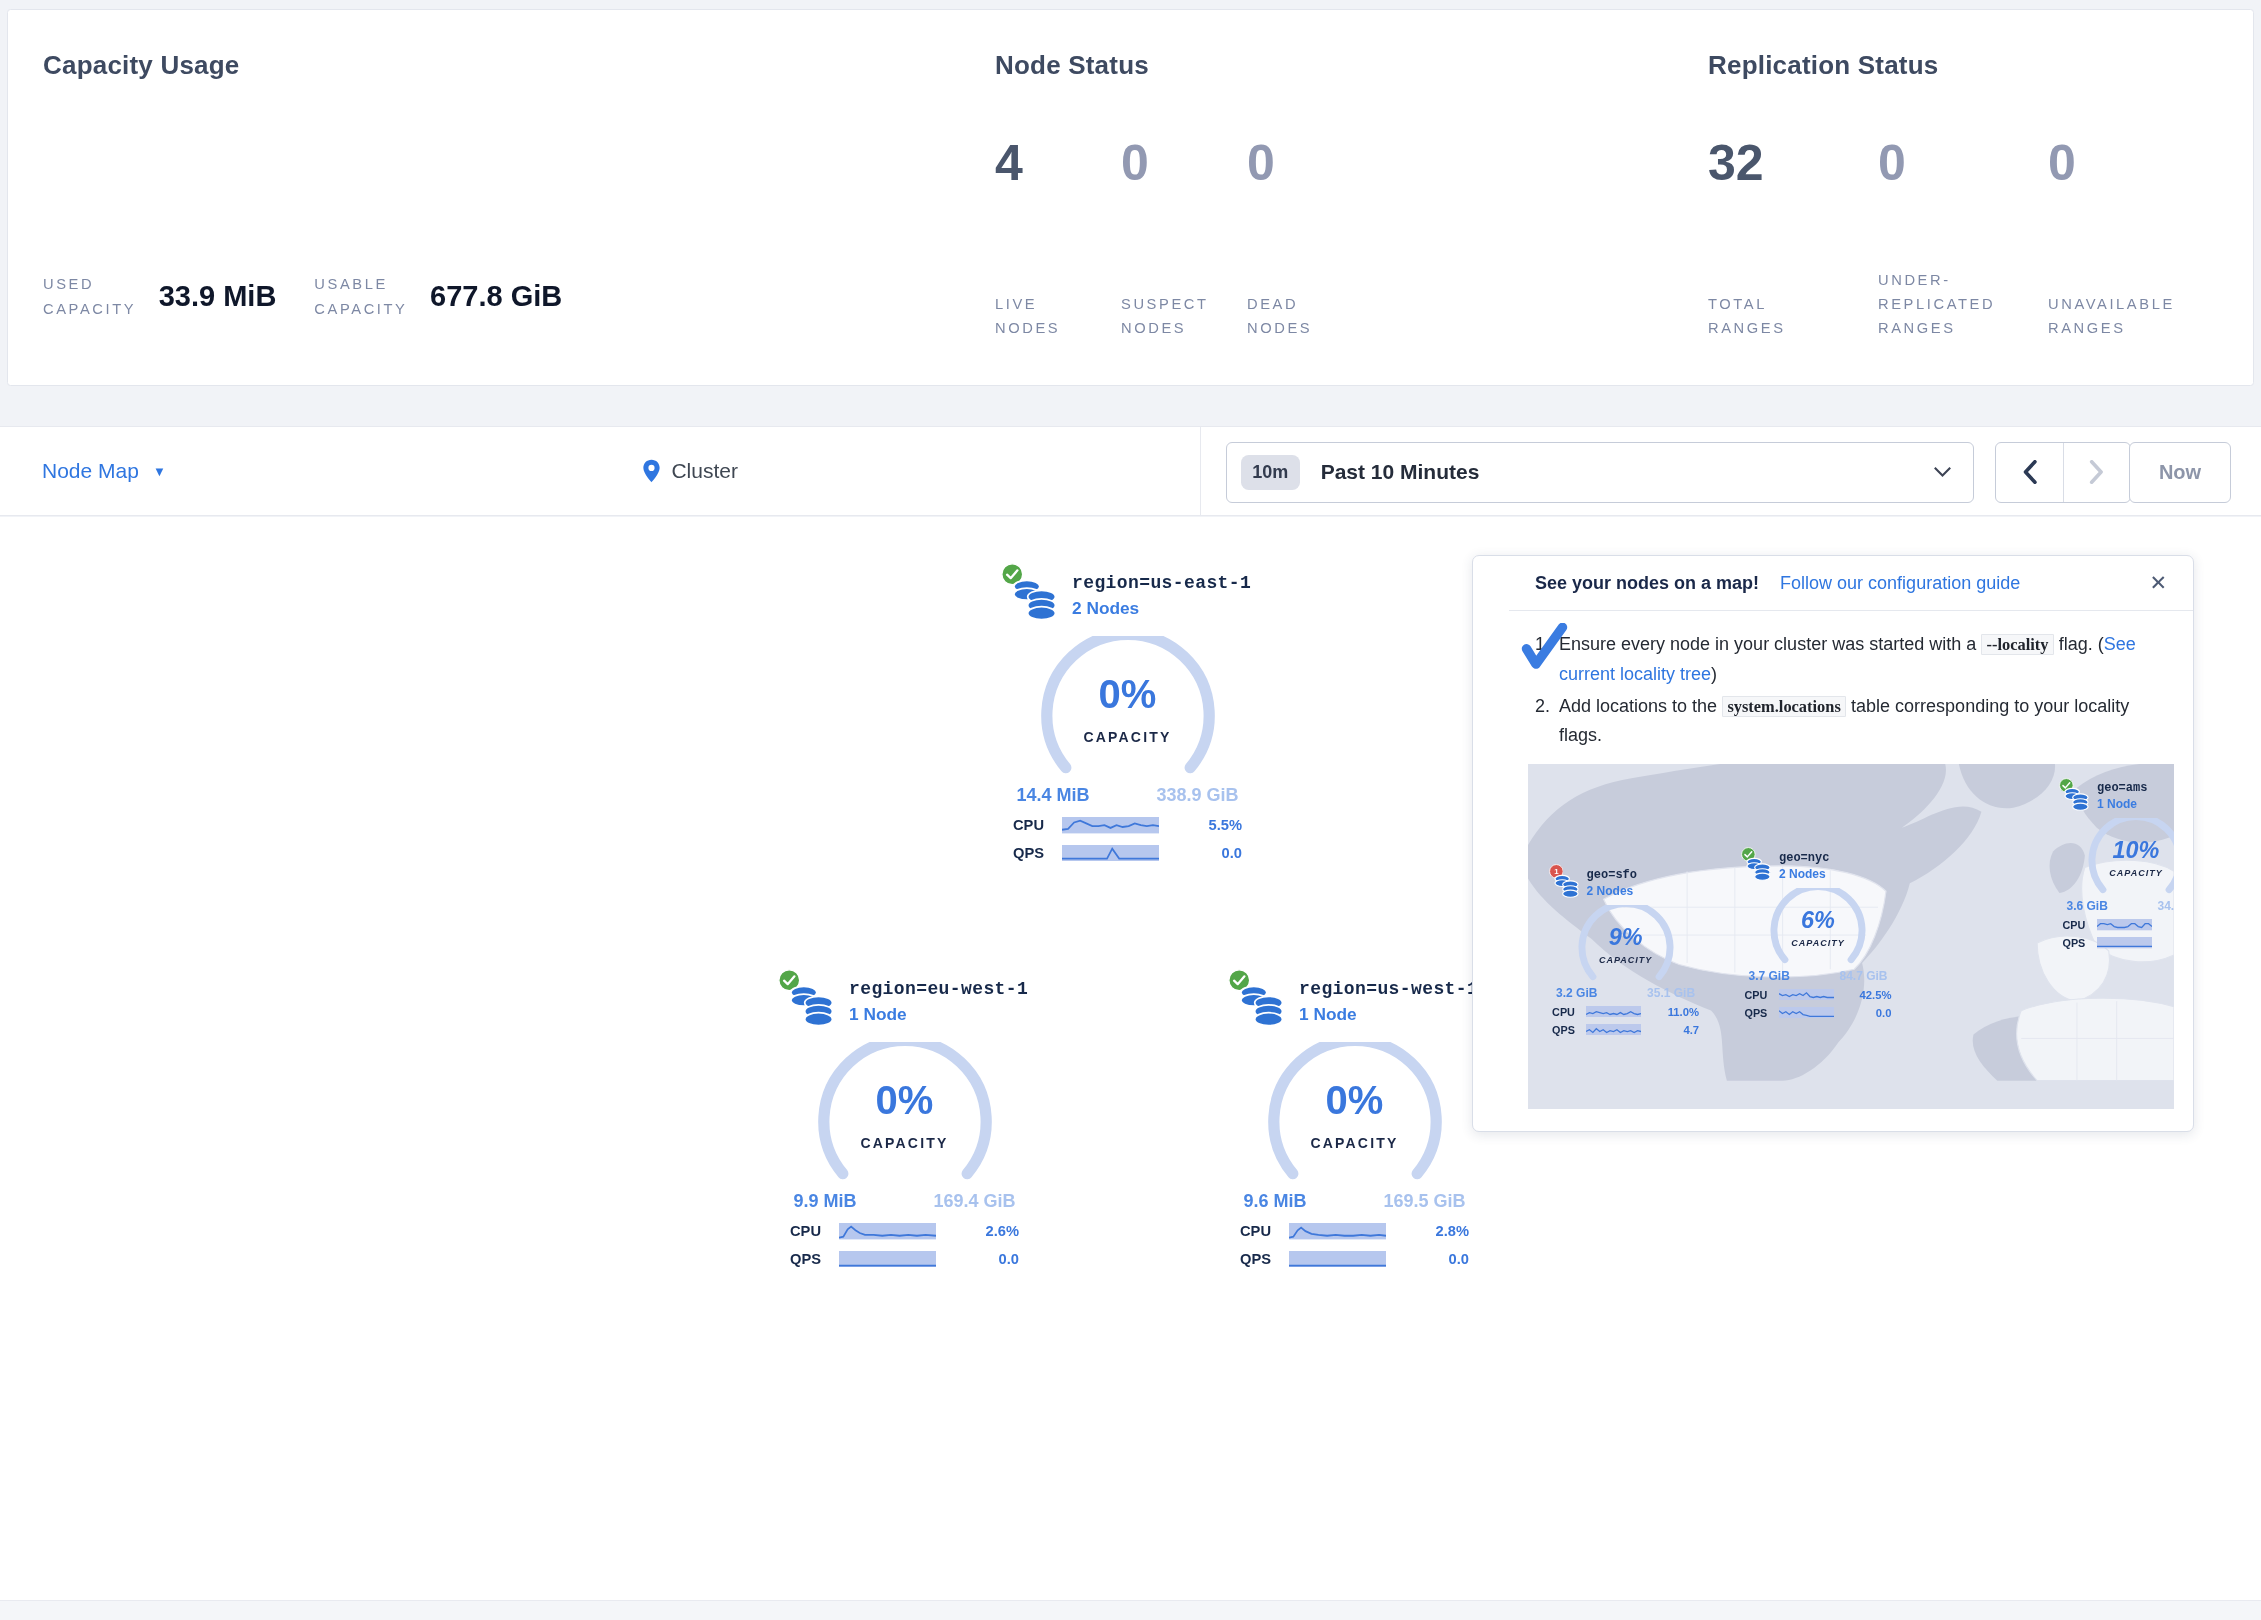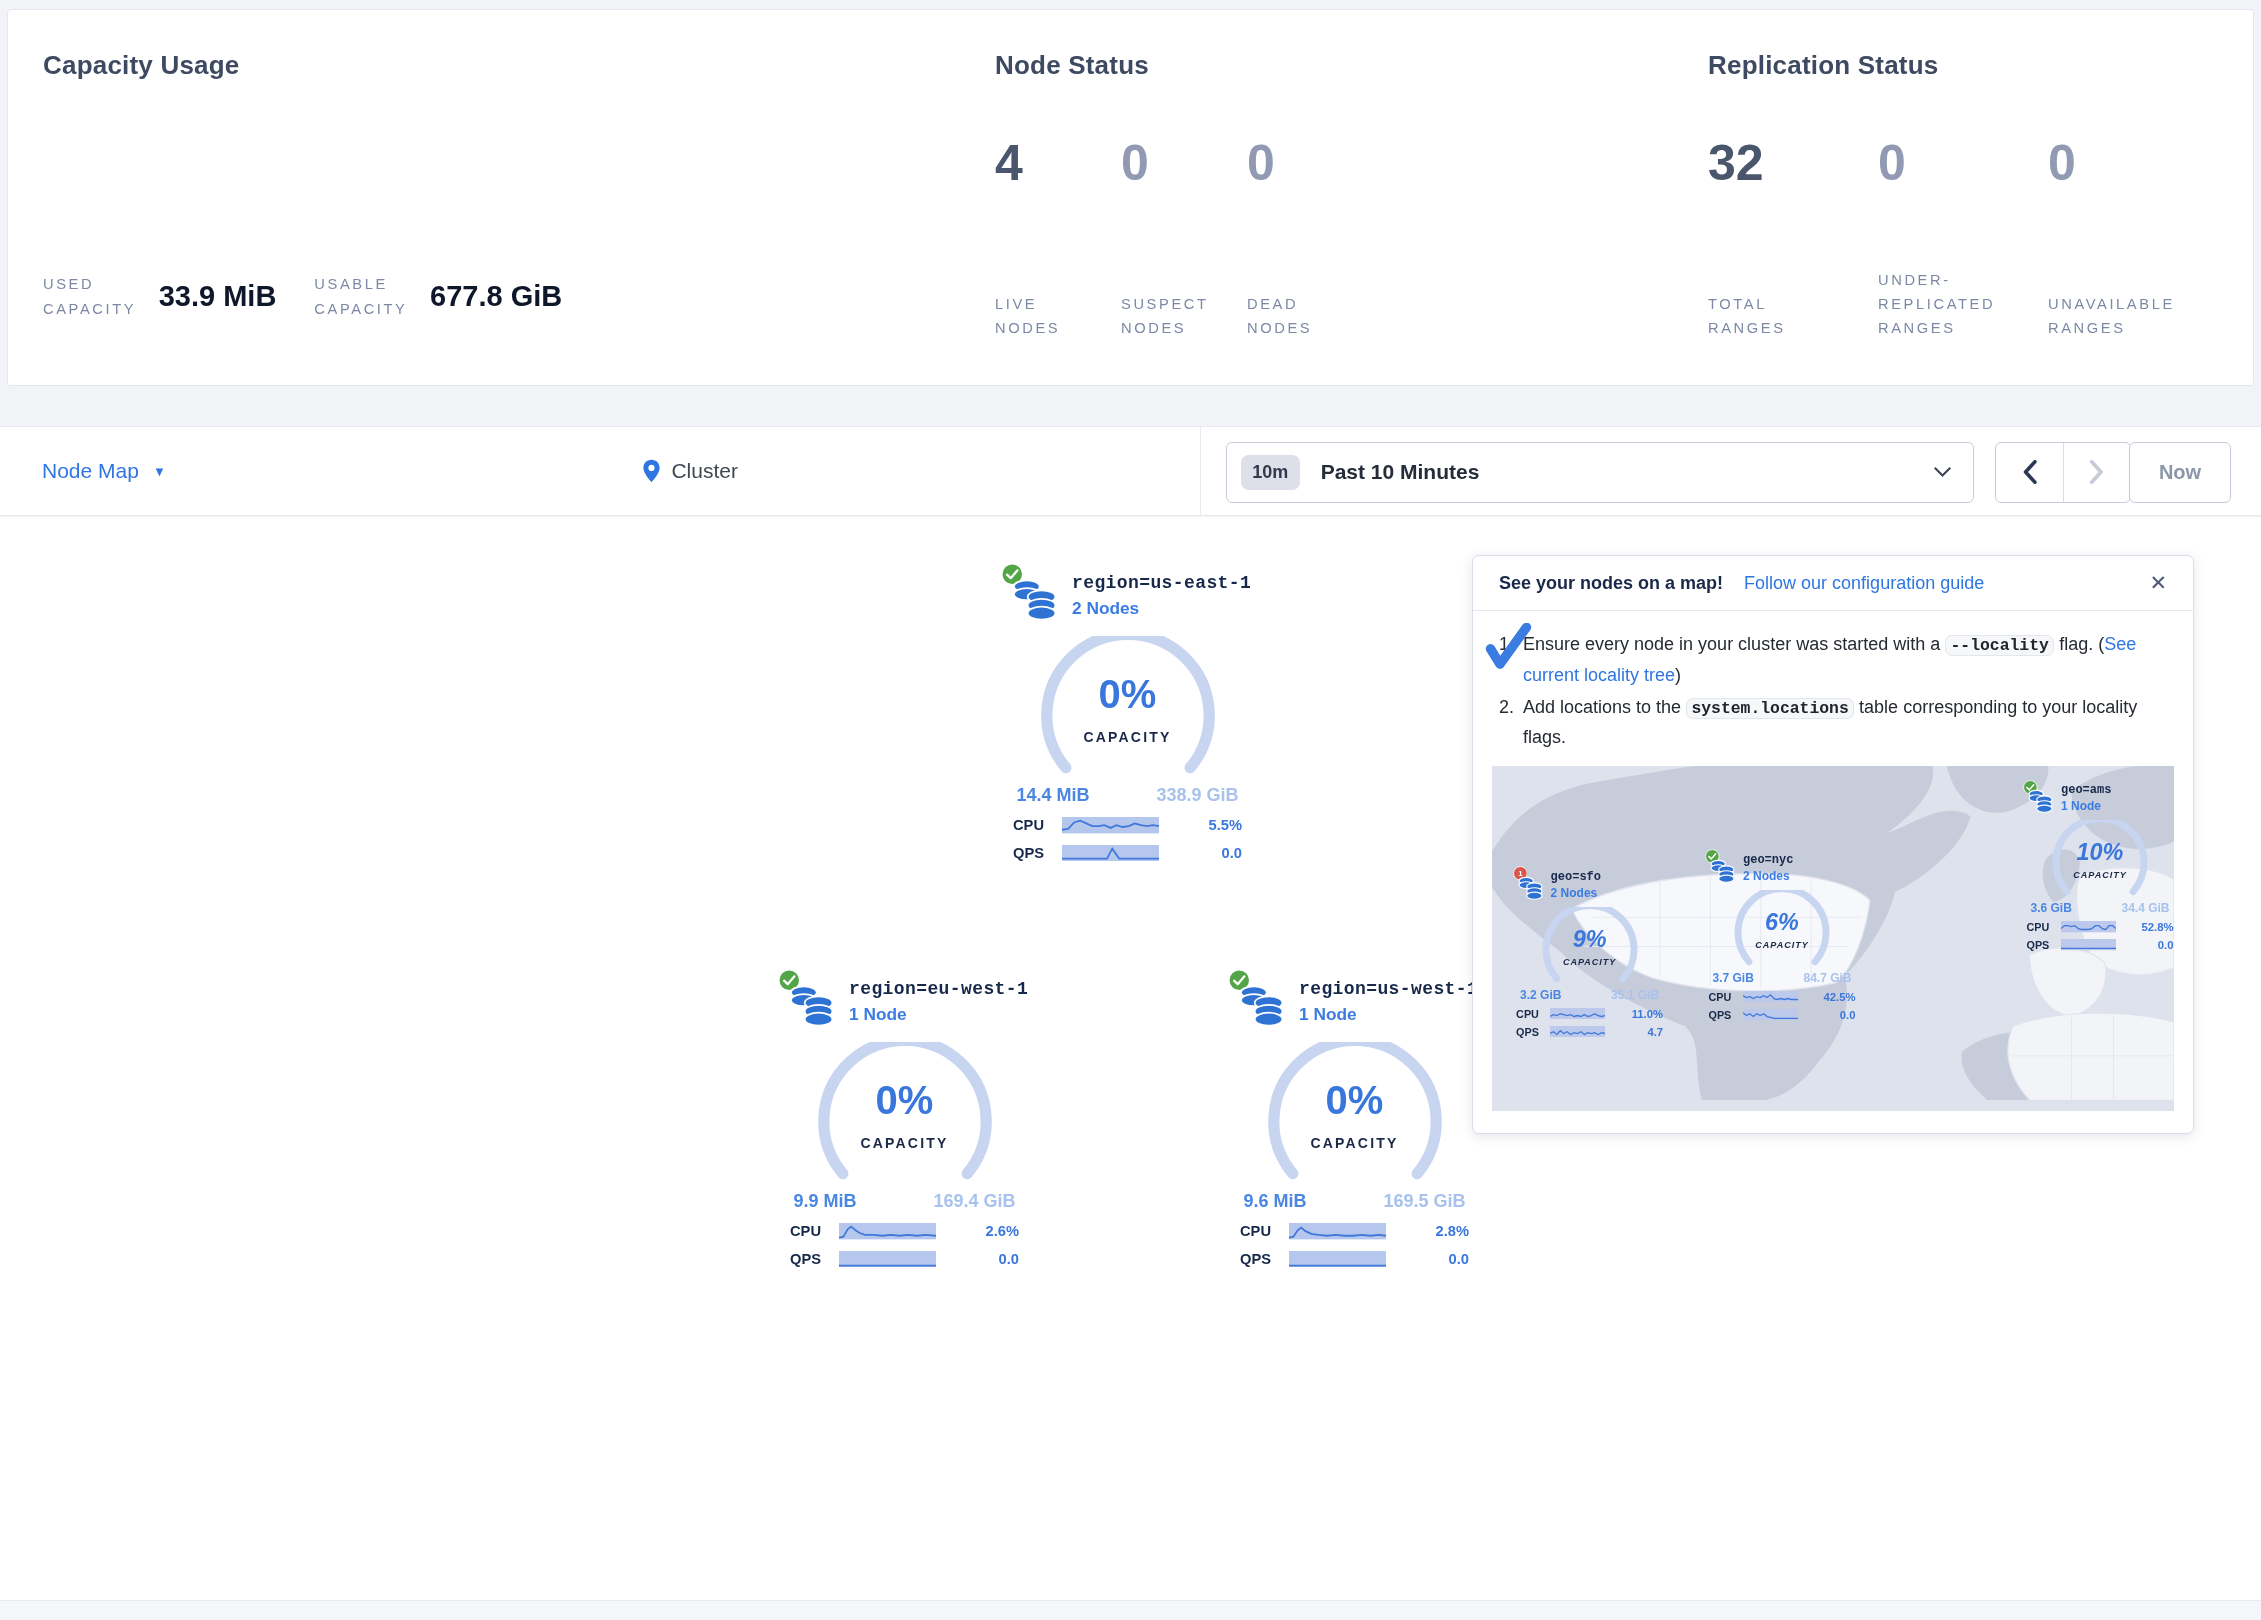--- a/index.html
+++ b/index.html
@@ -69,30 +69,30 @@
   .vals { display:flex; justify-content:space-between; width:222px; margin:10.4px auto 0; font-size:18px; font-weight:bold;gap:42px; }
   .v-used { color:#4a86e3; } .v-total { color:#a8c2ee; }
   .metric { display:flex; align-items:center; width:229px; margin:11.3px auto 0; }
   .m-label { width:42px; font-size:14.7px; font-weight:bold; color:#17294a; }
   .spark { width:97px; height:16.4px; margin-left:7px; }
   .spark .sbg { fill:#b6c7ee; }
   .spark polyline { fill:none; stroke:#3f78da; stroke-width:2; }
   .m-val { margin-left:auto; font-size:14.7px; font-weight:bold; color:#3a77dd; }
 
   
-  .popup { position:absolute; left:1472px; top:38px; width:722px; background:#fff; border:0.9px solid #d9dee8; border-radius:7px; box-shadow:0 2.6px 12px rgba(40,55,90,.12); }
+  .popup { position:absolute; left:1472px; top:38px; width:722px; background:#fff; border:0.9px solid #d9dee8; border-radius:7px; box-shadow:0 2.6px 12px rgba(40,55,90,.12);padding-left:36px; }
   .popup-head { height:55px; display:flex; align-items:center; padding:0 26px; border-bottom:0.9px solid #e5e8ee; }
   .popup-title { font-size:18px; font-weight:bold; color:#1a2849; }
   .popup-link { font-size:18px; color:#2f76e0; margin-left:21px; cursor:pointer; }
   .popup-close { margin-left:auto; font-size:21px; color:#4d5a74; cursor:pointer; }
   .popup-body { position:relative; padding:19px 26px 0 26px; }
   .li { display:flex; font-size:18px; color:#252a33; line-height:28.6px; margin-bottom:3.5px; }
   .li .num { width:24px; flex:none; }
   .li .txt { width:644px; }
-  code { font-family:Liberation Mono, monospace; font-size:16.4px; font-weight:bold; background:#f6f7f9; border:0.9px solid #e3e6eb; border-radius:7px; padding:0 4.3px; color:#20242c; }
+  code { font-family:Liberation Serif, serif; font-size:16.4px; font-weight:bold; background:#f6f7f9; border:0.9px solid #e3e6eb; border-radius:1px; padding:0 4.3px; color:#20242c; }
   .inline-link { color:#2f76e0; cursor:pointer; }
   .big-check { position:absolute; left:12px; top:12px; }
 
   .map-area { position:relative; margin:14px 19px 22.5px; height:345px; background:#dee2ec; overflow:hidden; }
   .map-area > svg.land { position:absolute; inset:0; }
 
   .mini-card { position:absolute; width:164px; }
   .mini-check { position:absolute; left:5.2px; top:3.5px; }
   .mini-db { position:absolute; left:10.4px; top:12px; }
   .mini-head { margin-left:43px; padding-top:7px; min-height:42px; }

